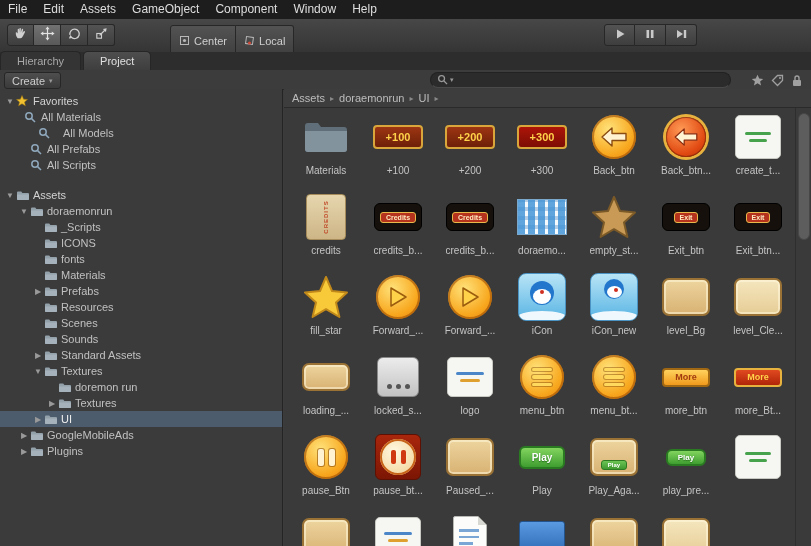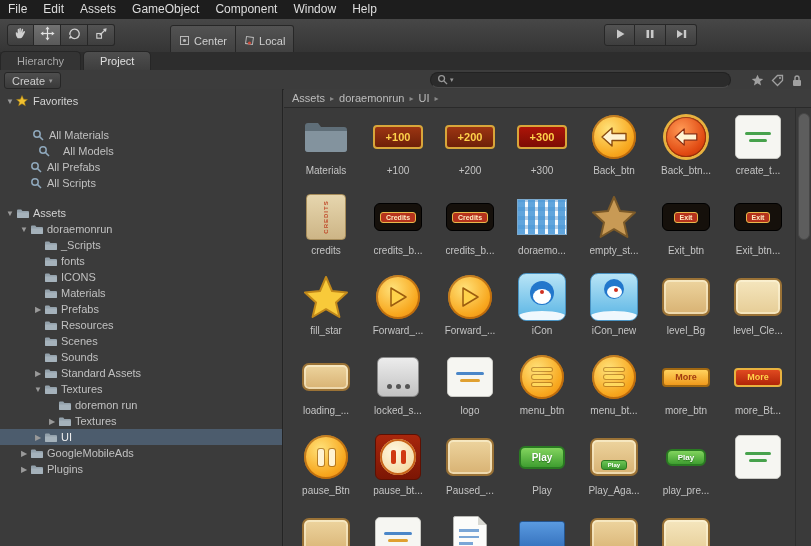--- a/index.html
+++ b/index.html
@@ -287,21 +287,21 @@
     <div id="favblock">
         <div class="trow header" style="padding-left: 4px;">
           <span class="arrow">▼</span>
           <span class="ticon">
             <svg width="12" height="12" viewBox="0 0 12 12">
               <polygon points="6,0.5 7.6,4.2 11.5,4.5 8.5,7 9.4,10.8 6,8.7 2.6,10.8 3.5,7 0.5,4.5 4.4,4.2" fill="#f0c030" stroke="#a07810" stroke-width="0.5"></polygon>
             </svg>
           </span>
           <span class="tlabel">Favorites</span>
         </div>
-        <div class="trow" style="padding-left: 20px; margin-top: 18px;">
+        <div class="trow" style="padding-left: 12px;">
           <span class="arrow"></span>
           <span class="ticon">
             <svg width="12" height="12" viewBox="0 0 12 12">
               <circle cx="5" cy="5" r="3.2" fill="none" stroke="#8fa8bc" stroke-width="1.5"></circle>
               <line x1="7.6" y1="7.6" x2="11" y2="11" stroke="#8fa8bc" stroke-width="1.5"></line>
             </svg>
           </span>
           <span class="tlabel">All Materials</span>
         </div>
         <div class="trow" style="padding-left: 18px; gap: 8px;">
@@ -367,31 +367,31 @@
           <span class="tlabel">_Scripts</span>
         </div>
         <div class="trow" style="padding-left: 32px;">
           <span class="arrow"></span>
           <span class="ticon">
             <svg width="14" height="11" viewBox="0 0 14 11">
               <path d="M1 2.5 Q1 1.5 2 1.5 L5.2 1.5 L6.4 3 L12 3 Q13 3 13 4 L13 9 Q13 10 12 10 L2 10 Q1 10 1 9 Z" fill="#93a1ab"></path>
               <path d="M1 4.4 L13 4.4 L13 9 Q13 10 12 10 L2 10 Q1 10 1 9 Z" fill="#a5b2bb"></path>
             </svg>
           </span>
+          <span class="tlabel">ICONS</span>
+        </div>
+        <div class="trow" style="padding-left: 32px;">
+          <span class="arrow"></span>
+          <span class="ticon">
+            <svg width="14" height="11" viewBox="0 0 14 11">
+              <path d="M1 2.5 Q1 1.5 2 1.5 L5.2 1.5 L6.4 3 L12 3 Q13 3 13 4 L13 9 Q13 10 12 10 L2 10 Q1 10 1 9 Z" fill="#93a1ab"></path>
+              <path d="M1 4.4 L13 4.4 L13 9 Q13 10 12 10 L2 10 Q1 10 1 9 Z" fill="#a5b2bb"></path>
+            </svg>
+          </span>
           <span class="tlabel">fonts</span>
-        </div>
-        <div class="trow" style="padding-left: 32px;">
-          <span class="arrow"></span>
-          <span class="ticon">
-            <svg width="14" height="11" viewBox="0 0 14 11">
-              <path d="M1 2.5 Q1 1.5 2 1.5 L5.2 1.5 L6.4 3 L12 3 Q13 3 13 4 L13 9 Q13 10 12 10 L2 10 Q1 10 1 9 Z" fill="#93a1ab"></path>
-              <path d="M1 4.4 L13 4.4 L13 9 Q13 10 12 10 L2 10 Q1 10 1 9 Z" fill="#a5b2bb"></path>
-            </svg>
-          </span>
-          <span class="tlabel">ICONS</span>
         </div>
         <div class="trow" style="padding-left: 32px;">
           <span class="arrow"></span>
           <span class="ticon">
             <svg width="14" height="11" viewBox="0 0 14 11">
               <path d="M1 2.5 Q1 1.5 2 1.5 L5.2 1.5 L6.4 3 L12 3 Q13 3 13 4 L13 9 Q13 10 12 10 L2 10 Q1 10 1 9 Z" fill="#93a1ab"></path>
               <path d="M1 4.4 L13 4.4 L13 9 Q13 10 12 10 L2 10 Q1 10 1 9 Z" fill="#a5b2bb"></path>
             </svg>
           </span>
           <span class="tlabel">Materials</span>

